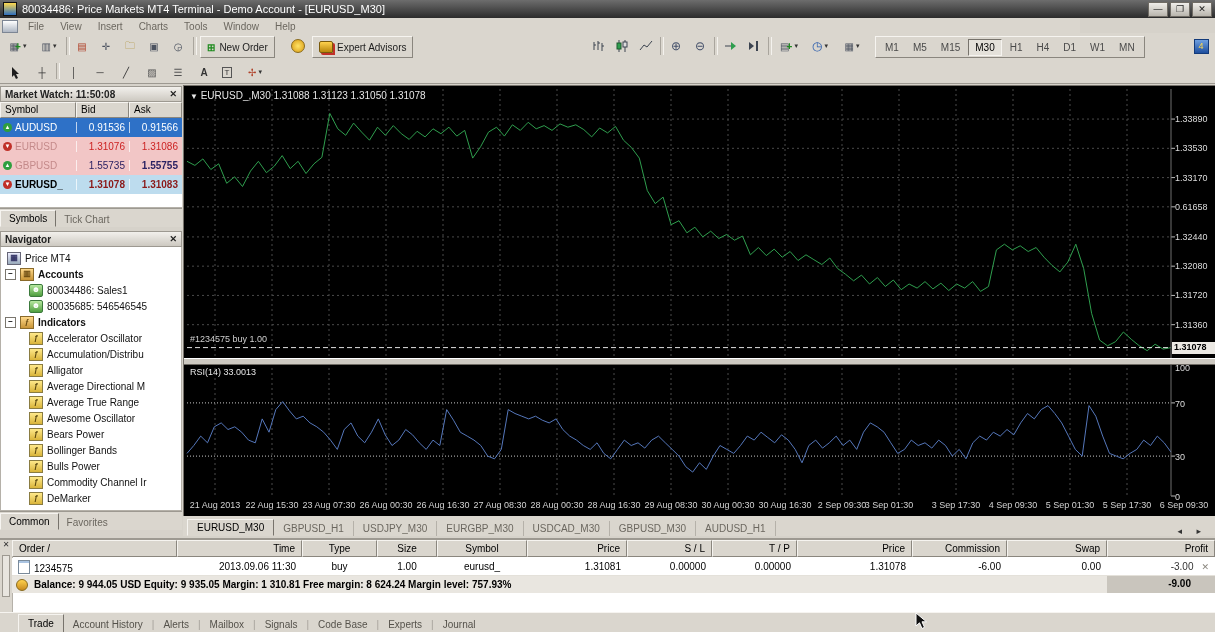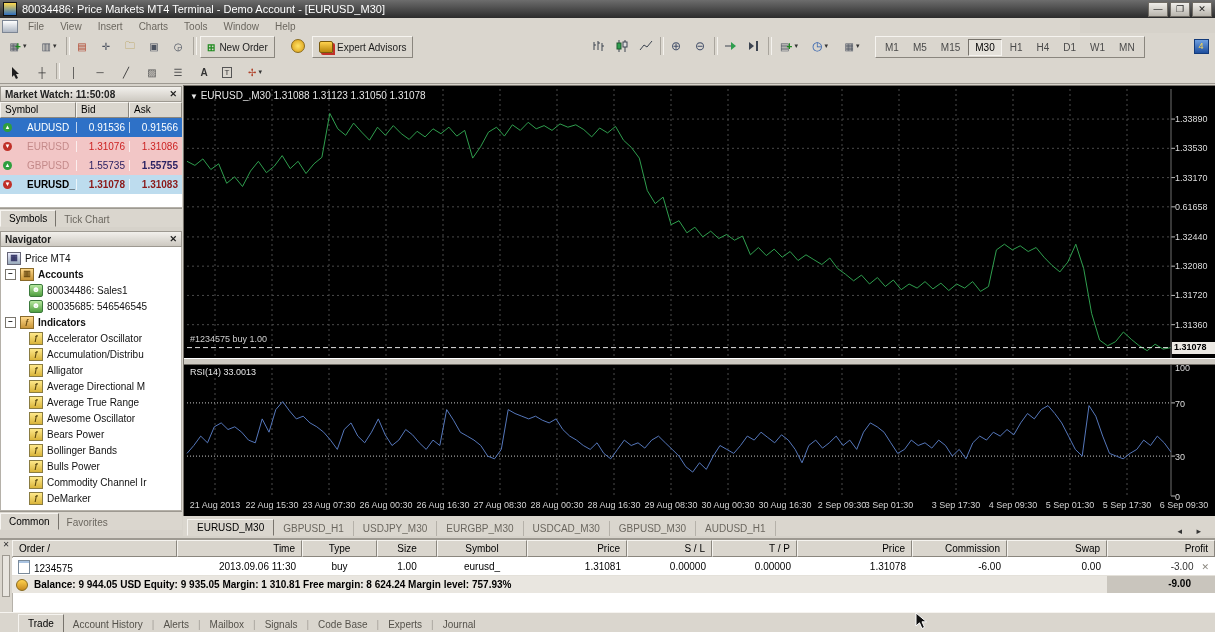--- a/index.html
+++ b/index.html
@@ -34,21 +34,21 @@
   .tf{padding:2px 6px;margin:0 1px;}
   .tf.active{border:1px solid;border-color:#77736c #f6f4f0 #f6f4f0 #77736c;background:#e4e1da;color:#000;}
   .dd{font-size:7px;color:#333;margin-left:2px;}
   
   .panel-title{height:14px;background:linear-gradient(#f2f0ec,#cdc9c1);border:1px solid #9d9991;
                display:flex;align-items:center;padding:0 4px;font-weight:bold;color:#222;}
   .panel-x{margin-left:auto;font-size:9px;color:#222;font-weight:bold;}
   .mw-head{display:grid;grid-template-columns:76px 53px 53px;height:16px;background:#dad6ce;}
   .mw-head div{border:1px solid;border-color:#f6f4f0 #8a867e #8a867e #f6f4f0;padding:1px 4px;}
   .mw-row{display:grid;grid-template-columns:76px 53px 53px;height:19px;align-items:center;}
-  .mw-sym{display:flex;align-items:center;gap:15px;padding-left:3px;white-space:nowrap;overflow:hidden;}
+  .mw-sym{display:flex;align-items:center;gap:3px;padding-left:3px;white-space:nowrap;overflow:hidden;}
   .mw-num{text-align:right;padding-right:4px;border-left:1px solid rgba(255,255,255,.7);}
   .arrow-dot{width:9px;height:9px;border-radius:50%;font-size:6px;line-height:9px;text-align:center;color:#fff;flex:0 0 9px;}
   .ptabs{display:flex;align-items:flex-end;height:18px;border-top:1px solid #9d9991;background:#dad6ce;color:#6b675f;}
   .ptab{padding:2px 8px;}
   .ptab.active{border:1px solid #77736c;border-bottom:1px solid #dad6ce;background:#dad6ce;color:#000;
                border-top-color:#f6f4f0;border-left-color:#f6f4f0;}
   .tree-row{display:flex;align-items:center;gap:4px;height:16px;white-space:nowrap;overflow:hidden;color:#111;}
   .exp{width:9px;height:9px;border:1px solid #7a766e;background:#fff;font-size:8px;line-height:7px;text-align:center;flex:0 0 9px;}
   .tico{width:12px;height:11px;flex:0 0 12px;border:1px solid #8a7c42;background:linear-gradient(#ffe98a,#d9b43a);
         font-size:8px;line-height:10px;text-align:center;color:#5d4a10;font-style:italic;font-weight:bold;}

